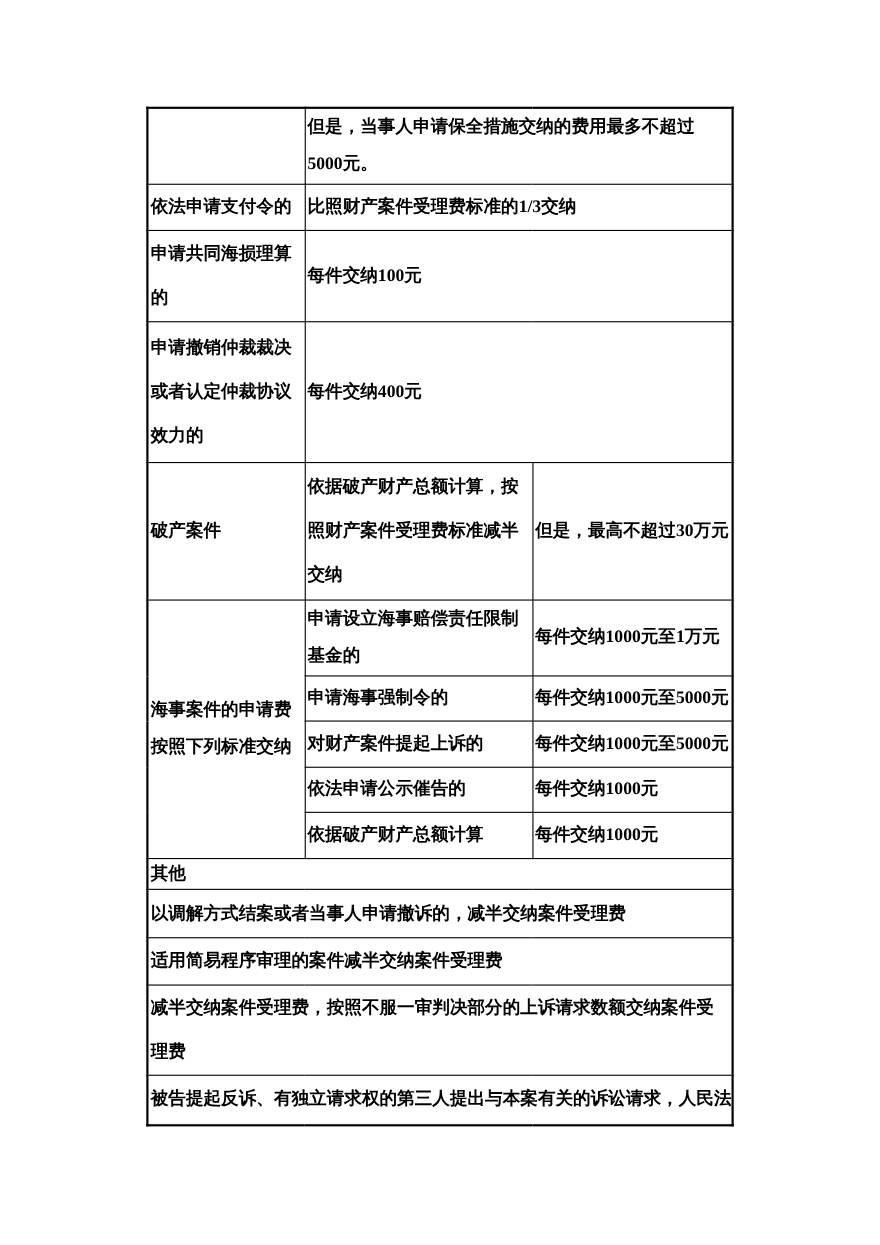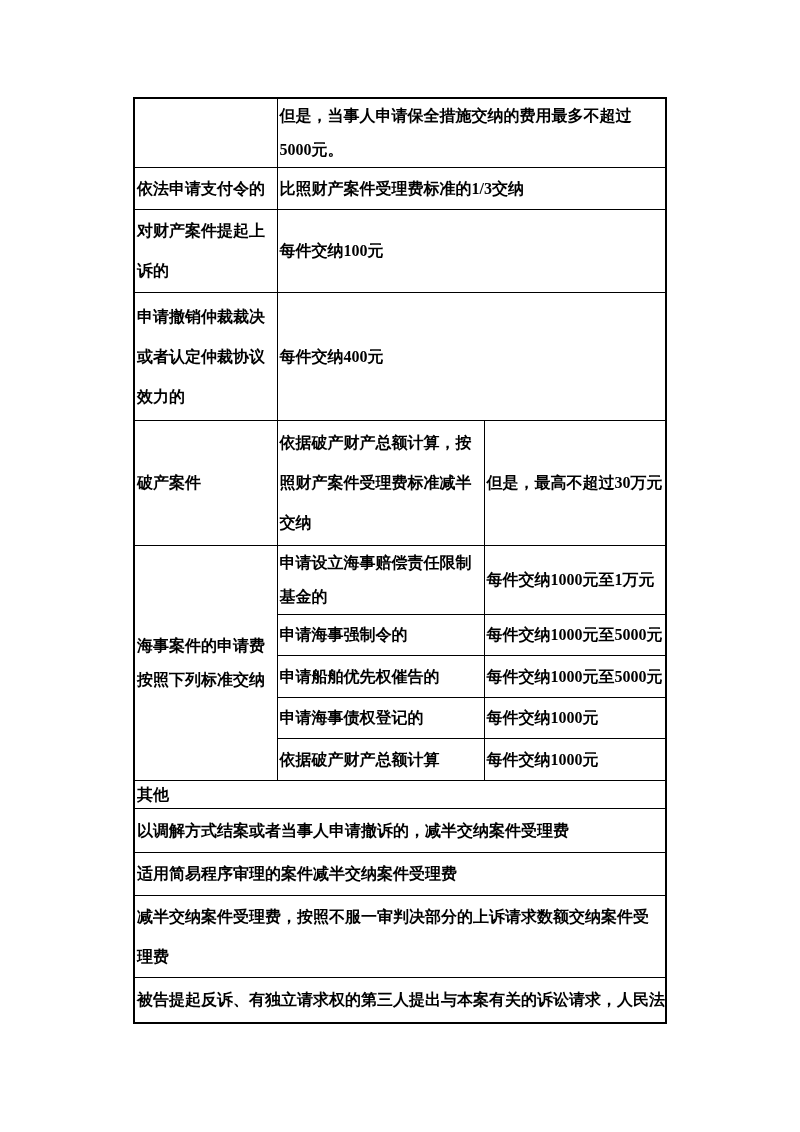--- a/index.html
+++ b/index.html
@@ -57,21 +57,21 @@
       <td></td>
       <td colspan="2" class="pad-r">但是，当事人申请保全措施交纳的费用最多不超过5000元。</td>
     </tr>
 
     <tr style="height:42px">
       <td>依法申请支付令的</td>
       <td colspan="2">比照财产案件受理费标准的1/3交纳</td>
     </tr>
 
     <tr style="height:83px">
-      <td>对财产案件提起上诉的</td>
+      <td>申请共同海损理算的</td>
       <td colspan="2">每件交纳100元</td>
     </tr>
 
     <tr style="height:128px">
       <td>申请撤销仲裁裁决或者认定仲裁协议效力的</td>
       <td colspan="2">每件交纳400元</td>
     </tr>
 
     <tr style="height:125px">
       <td>破产案件</td>
@@ -84,26 +84,26 @@
       <td>申请设立海事赔偿责任限制基金的</td>
       <td>每件交纳1000元至1万元</td>
     </tr>
 
     <tr style="height:32px">
       <td>申请海事强制令的</td>
       <td>每件交纳1000元至5000元</td>
     </tr>
 
     <tr style="height:42px">
-      <td>申请船舶优先权催告的</td>
+      <td>对财产案件提起上诉的</td>
       <td>每件交纳1000元至5000元</td>
     </tr>
 
     <tr style="height:41px">
-      <td>申请海事债权登记的</td>
+      <td>依法申请公示催告的</td>
       <td>每件交纳1000元</td>
     </tr>
 
     <tr style="height:42px">
       <td>依据破产财产总额计算</td>
       <td>每件交纳1000元</td>
     </tr>
 
     <tr class="compact" style="height:28px">
       <td colspan="3">其他</td>

